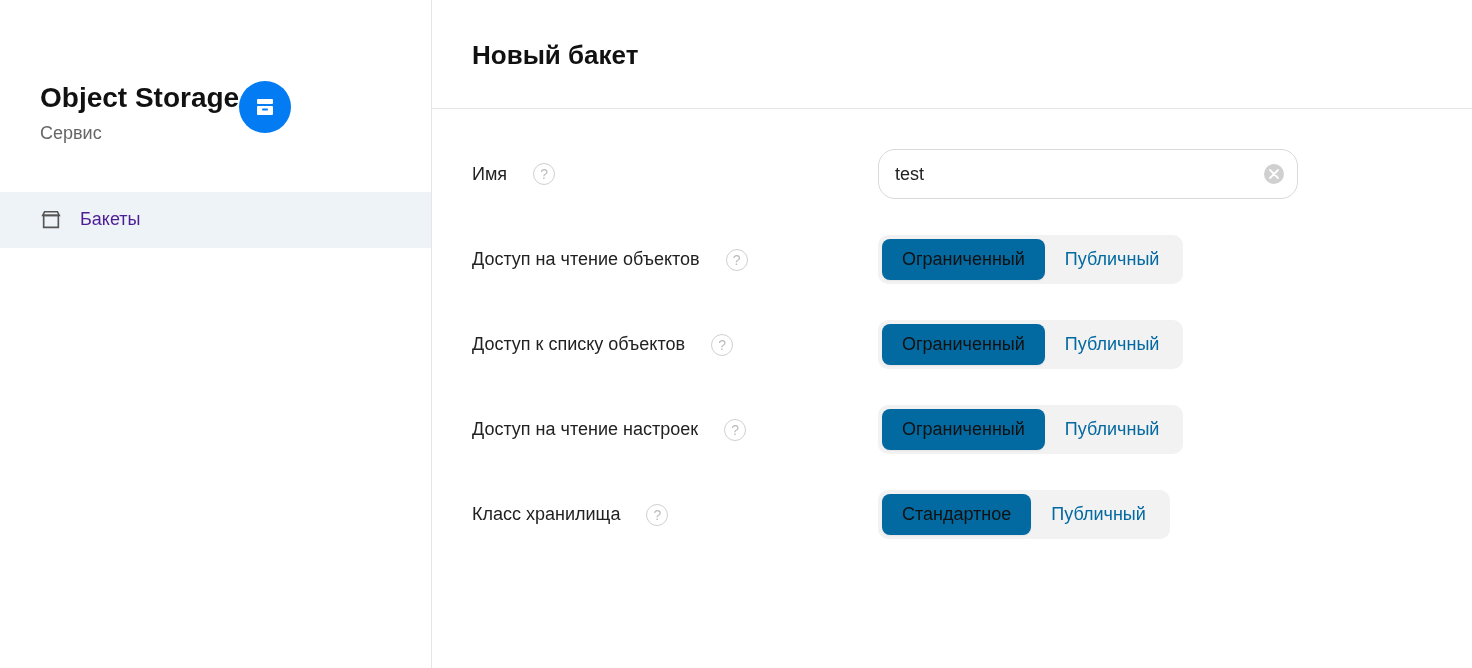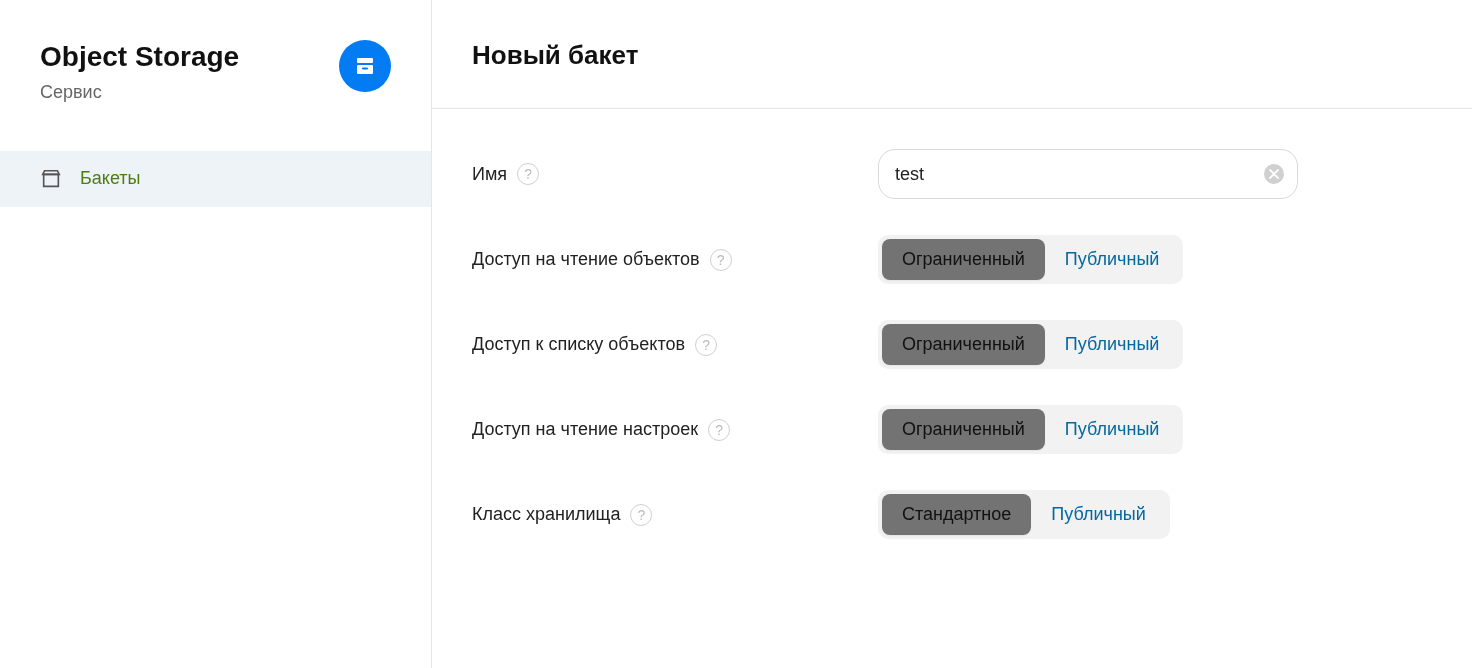--- a/index.html
+++ b/index.html
@@ -14,22 +14,22 @@
   
   .sidebar {
     width: 432px;
     border-right: 1px solid #e6e6e6;
     display: flex;
     flex-direction: column;
   }
   .sidebar-header {
     padding: 40px 40px 24px 40px;
     display: flex;
-    justify-content: space-between;
     align-items: flex-start;
+    margin-top: 41px;
   }
   .sidebar-header-text h1 {
     font-size: 28px;
     font-weight: 700;
     line-height: 1.2;
     color: #111;
   }
   .sidebar-header-text .subtitle {
     font-size: 18px;
     color: #666;
@@ -46,21 +46,21 @@
   }
   .nav-list {
     margin-top: 24px;
   }
   .nav-item {
     display: flex;
     align-items: center;
     height: 56px;
     padding: 0 40px;
     font-size: 18px;
-    color: #4d7c0f;
+    color: #4c1d95;
     cursor: pointer;
   }
   .nav-item.active {
     background: #eef3f7;
   }
   .nav-item .icon {
     margin-right: 18px;
     display: flex;
     align-items: center;
     justify-content: center;
@@ -87,20 +87,21 @@
     display: flex;
     align-items: center;
     margin-bottom: 36px;
   }
   .form-label {
     width: 406px;
     display: flex;
     align-items: center;
     font-size: 18px;
     color: #222;
+    gap: 16px;
   }
   .help-icon {
     width: 22px;
     height: 22px;
     border: 1.5px solid #d0d0d0;
     border-radius: 50%;
     display: inline-flex;
     align-items: center;
     justify-content: center;
     margin-left: 10px;
@@ -200,21 +201,21 @@
     padding: 4px;
   }
   .segment-opt {
     padding: 10px 20px;
     font-size: 18px;
     border-radius: 8px;
     cursor: pointer;
     color: #0369a1;
   }
   .segment-opt.active {
-    background: #737373;
+    background: #0369a1;
     box-shadow: 0 1px 2px rgba(0,0,0,0.06);
     color: #111;
   }
 </style>
 </head>
 <body>
 
 <div class="sidebar">
   <div class="sidebar-header">
     <div class="sidebar-header-text">

